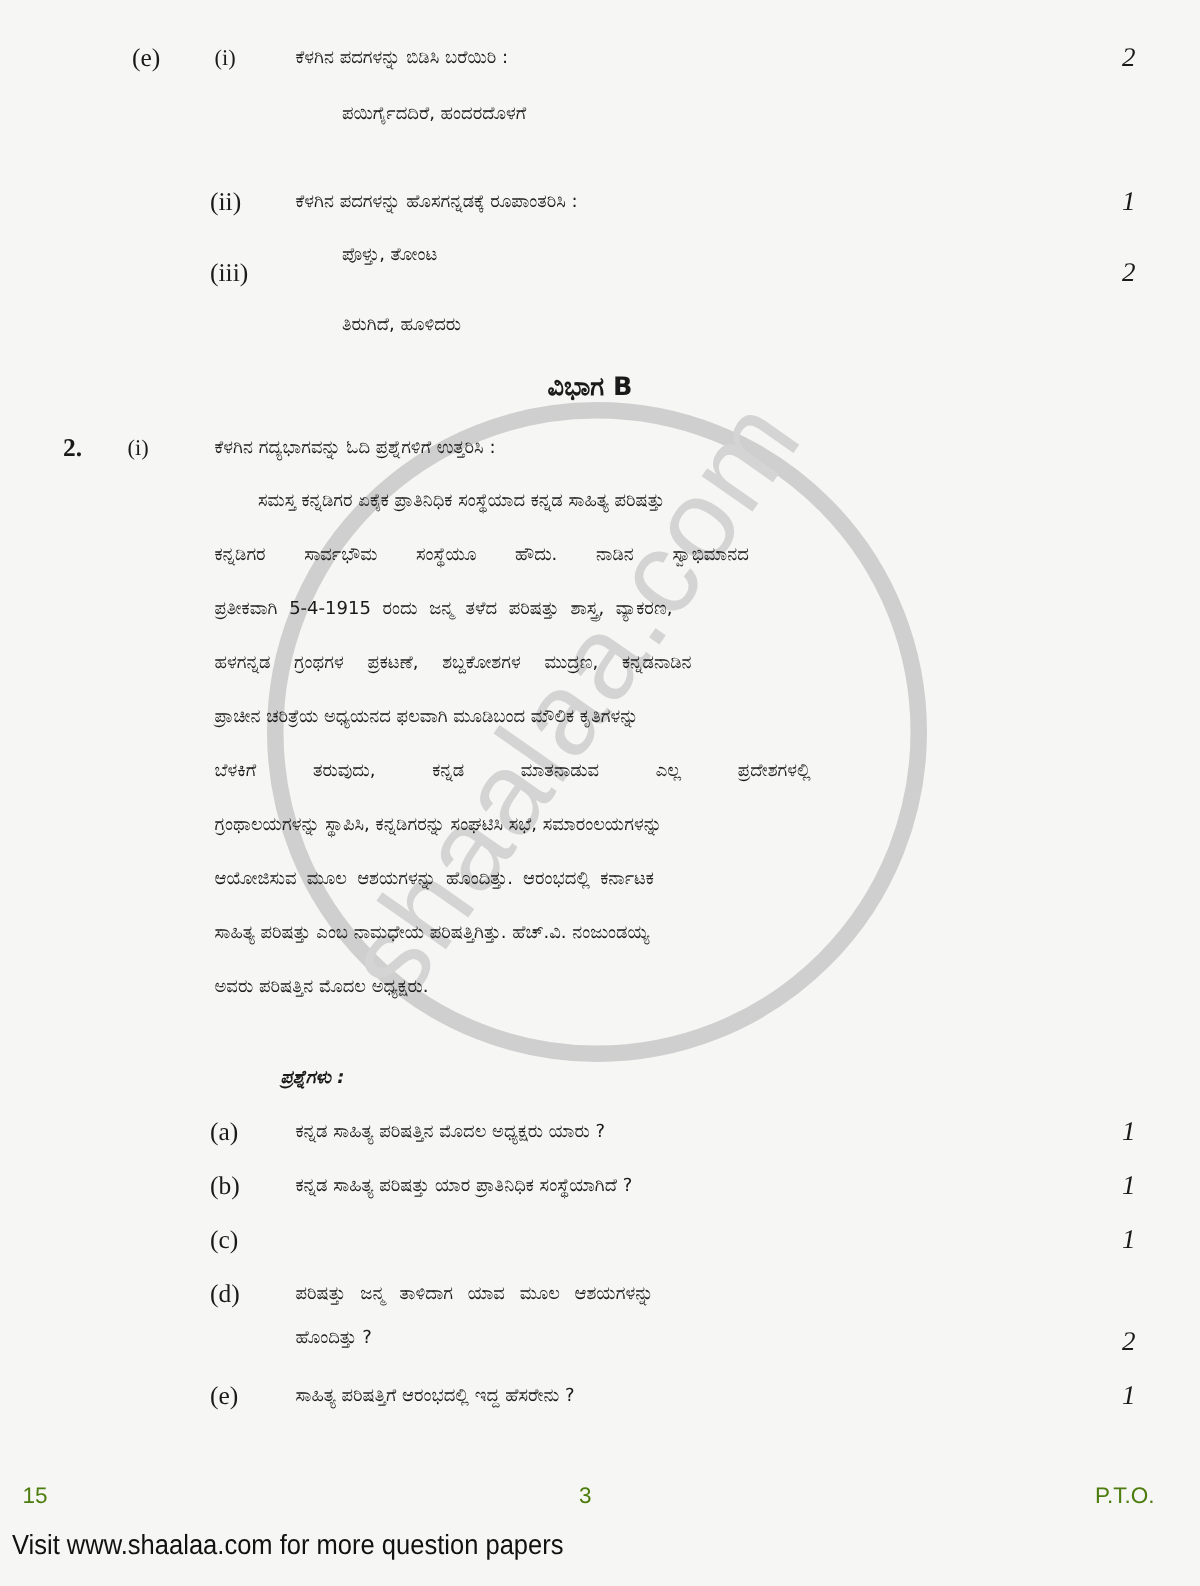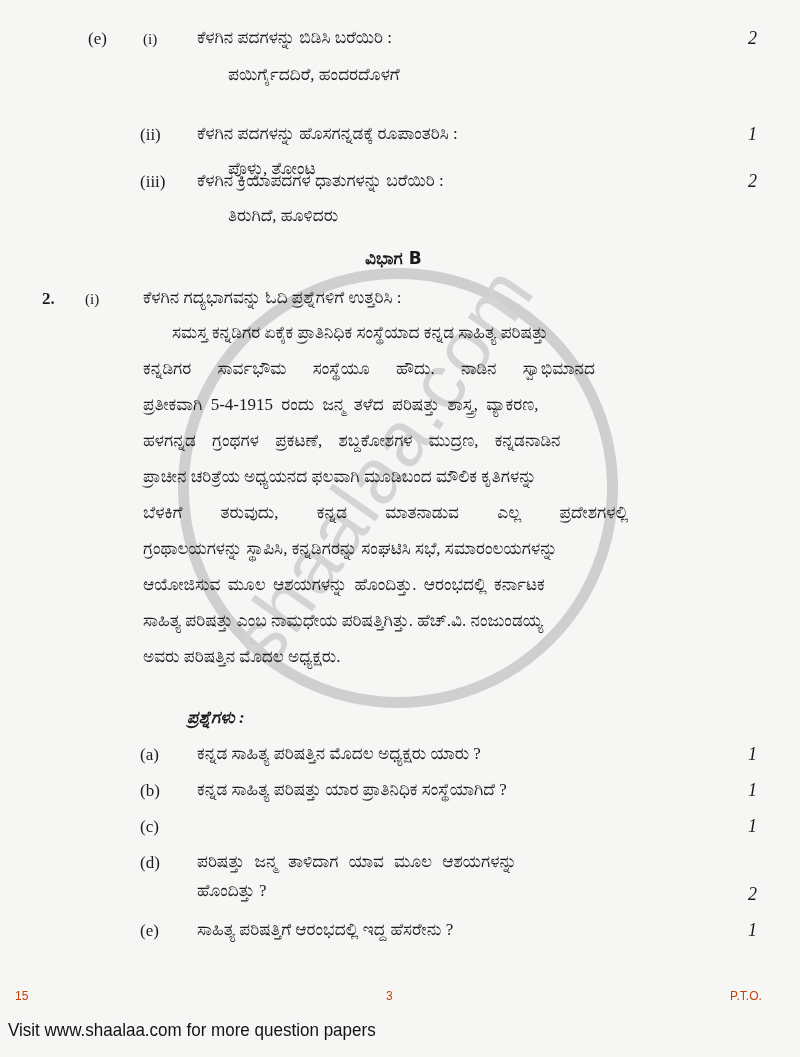--- a/index.html
+++ b/index.html
@@ -17,25 +17,25 @@
     border: 11px solid #cfcfcf; box-sizing: border-box;
     pointer-events: none; z-index: 0;
   }
   .watermark-text {
     position: absolute; left: 150px; top: 420px;
     transform: rotate(-55deg);
     font-family: "Liberation Sans", sans-serif;
     font-size: 78px; color: #d4d4d4; letter-spacing: 2px;
     pointer-events: none; z-index: 0; white-space: nowrap;
   }
-  .line { position: absolute; font-size: 17px; line-height: 22px; z-index: 1; white-space: nowrap; font-family: Liberation Serif, serif; }
+  .line { position: absolute; font-size: 12px; line-height: 22px; z-index: 1; white-space: nowrap; }
   .lbl { font-family: "Liberation Serif", serif; font-size: 17px; }
   .marks { position: absolute; left: 748px; font-family: "Liberation Serif", serif; font-style: italic; font-size: 18px; z-index: 1; }
   .heading { position: absolute; left: 365px; font-weight: bold; font-size: 17px; z-index: 1; }
-  .footer { position: absolute; font-family: "Liberation Sans", sans-serif; font-size: 12px; color: #c2410c; z-index: 1; text-align: center; }
+  .footer { position: absolute; font-family: "Liberation Sans", sans-serif; font-size: 15px; color: #4d7c0f; z-index: 1; text-align: center; }
   .visit { position: absolute; left: 8px; top: 1019px; font-family: "Liberation Sans", sans-serif; font-size: 18.5px; color: #111; z-index: 1; transform: scaleX(0.92); transform-origin: left; }
   .qlabel { font-style: italic; font-weight: bold; }
 </style>
 </head>
 <body>
 
 <div class="page">
 
   <div class="watermark"></div>
   <div class="watermark-text">shaalaa.com</div>
@@ -45,21 +45,20 @@
   <div class="line" style="left:197px; top:27px;">ಕೆಳಗಿನ ಪದಗಳನ್ನು ಬಿಡಿಸಿ ಬರೆಯಿರಿ :</div>
   <div class="marks" style="top:28px;">2</div>
   <div class="line" style="left:228px; top:64px;">ಪಯಿರ್ಗೈದದಿರೆ,  ಹಂದರದೊಳಗೆ</div>
 
   <div class="line lbl" style="left:140px; top:124px;">(ii)</div>
   <div class="line" style="left:197px; top:123px;">ಕೆಳಗಿನ ಪದಗಳನ್ನು ಹೊಸಗನ್ನಡಕ್ಕೆ ರೂಪಾಂತರಿಸಿ :</div>
   <div class="marks" style="top:124px;">1</div>
   <div class="line" style="left:228px; top:158px;">ಪೊಳ್ತು,  ತೋಂಟ</div>
 
   <div class="line lbl" style="left:140px; top:171px; margin-top:0;">(iii)</div>
-  <div class="line" style="left:197px; top:170px;">ಕೆಳಗಿನ ಕ್ರಿಯಾಪದಗಳ ಧಾತುಗಳನ್ನು ಬರೆಯಿರಿ :</div>
   <div class="marks" style="top:171px;">2</div>
   <div class="line" style="left:228px; top:205px;">ತಿರುಗಿದೆ,  ಹೂಳಿದರು</div>
 
   <div class="heading" style="top:248px;">ವಿಭಾಗ B</div>
 
   <div class="line lbl" style="left:42px; top:288px; font-weight:bold;">2.</div>
   <div class="line lbl" style="left:85px; top:288px; font-size:15px;">(i)</div>
   <div class="line" style="left:143px; top:287px;">ಕೆಳಗಿನ ಗದ್ಯಭಾಗವನ್ನು ಓದಿ ಪ್ರಶ್ನೆಗಳಿಗೆ ಉತ್ತರಿಸಿ :</div>
 
   <div class="line" style="left:172px; top:322px;">ಸಮಸ್ತ ಕನ್ನಡಿಗರ ಏಕೈಕ ಪ್ರಾತಿನಿಧಿಕ ಸಂಸ್ಥೆಯಾದ ಕನ್ನಡ ಸಾಹಿತ್ಯ ಪರಿಷತ್ತು</div>

